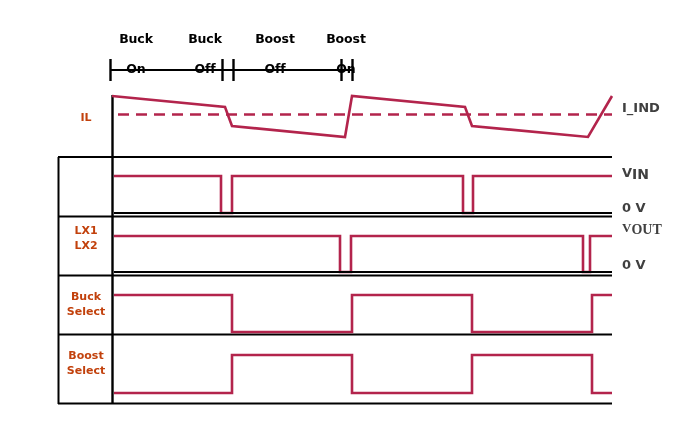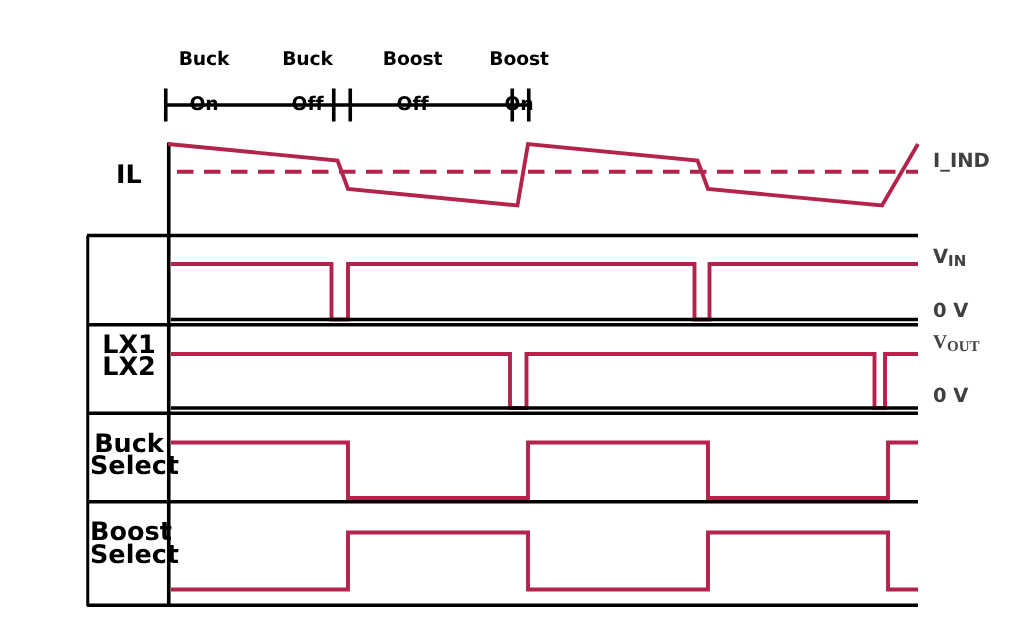--- a/index.html
+++ b/index.html
@@ -37,35 +37,35 @@
     font-size: 12.5px;
     line-height: 15px;
     color: #000000;
     letter-spacing: -0.1px;
     white-space: pre-line;
   }
   .row-label {
     position: absolute;
     text-align: center;
     font-weight: bold;
-    font-size: 17px;
+    font-size: 11px;
     line-height: 15px;
-    color: #000000;
+    color: #c2410c;
     white-space: pre-line;
   }
   .right-label {
     position: absolute;
     font-weight: bold;
     font-size: 13px;
     line-height: 14px;
     color: #404040;
     white-space: nowrap;
   }
   .right-label sub {
-    font-size: 10px;
+    font-size: 14px;
     font-weight: bold;
     vertical-align: baseline;
     position: relative;
     top: 2px;
   }
 </style>
 </head>
 <body>
 
 <div id="stage">

